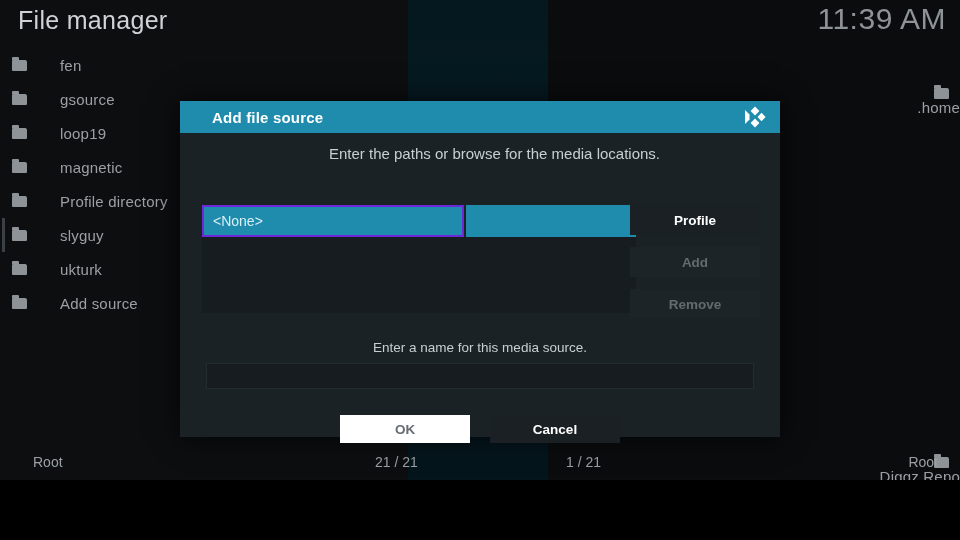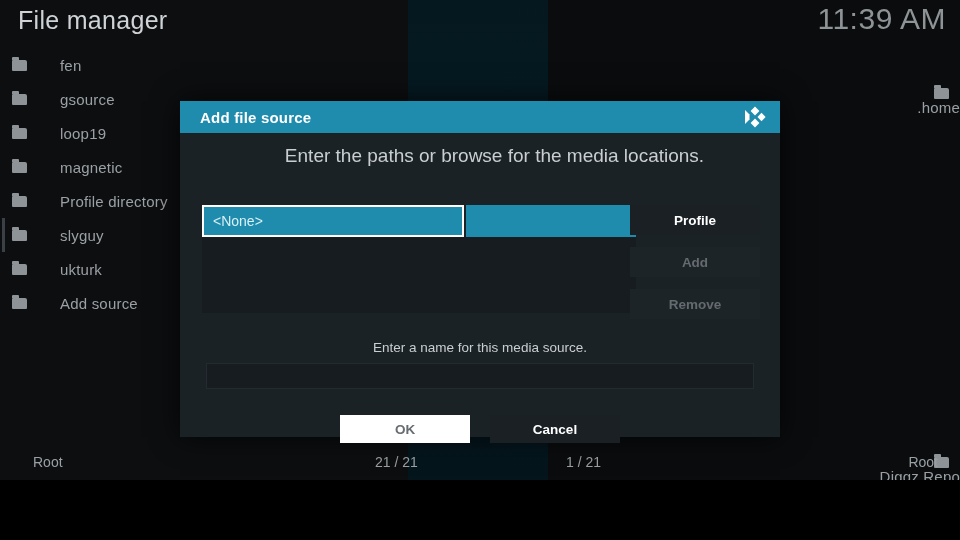--- a/index.html
+++ b/index.html
@@ -84,43 +84,43 @@
   
   .dialog {
     position:absolute; left:180px; top:101px; width:600px; height:336px;
     background:#1b2226; box-shadow:0 0 26px rgba(0,0,0,.75);
   }
   .dlg-header {
     position:relative; height:32px; background:#1f8bad;
     display:flex; align-items:center;
   }
   .dlg-title {
-    margin-left:20px; font-size:15px; font-weight:bold; color:#ffffff;
+    margin-left:32px; font-size:15px; font-weight:bold; color:#ffffff;
     letter-spacing:.2px;
   }
   .kodi-logo {
     position:absolute; right:12px; top:50%; transform:translateY(-50%);
     width:26px; height:22px;
   }
   .dlg-body { position:relative; height:304px; background:#1b2226; }
 
   .subtitle {
     position:absolute; left:0; right:0; top:12px; text-align:center;
-    font-size:19px; color:#c9ced1; font-weight:300;margin-left:29px;
+    font-size:15px; color:#c9ced1; font-weight:300;margin-left:29px;
   }
   .subtitle2 {
     position:absolute; left:0; right:0; top:207px; text-align:center;
     font-size:13.5px; color:#c9ced1; font-weight:300;
   }
 
   
   .path-row { position:absolute; left:22px; top:72px; width:434px; height:32px; }
   .path-input {
     position:absolute; left:0; top:0; width:262px; height:32px;
-    background:#1f8bad; border:2px solid #ffffff;
+    background:#1f8bad; border:2px solid #6d28d9;
     display:flex; align-items:center;
   }
   .path-input .val {
     margin-left:9px; font-size:14px; color:#d8f0f7; font-weight:300;
   }
   .path-extra {
     position:absolute; left:264px; top:0; width:170px; height:32px;
     background:#1f8bad;
   }
   .path-list {

